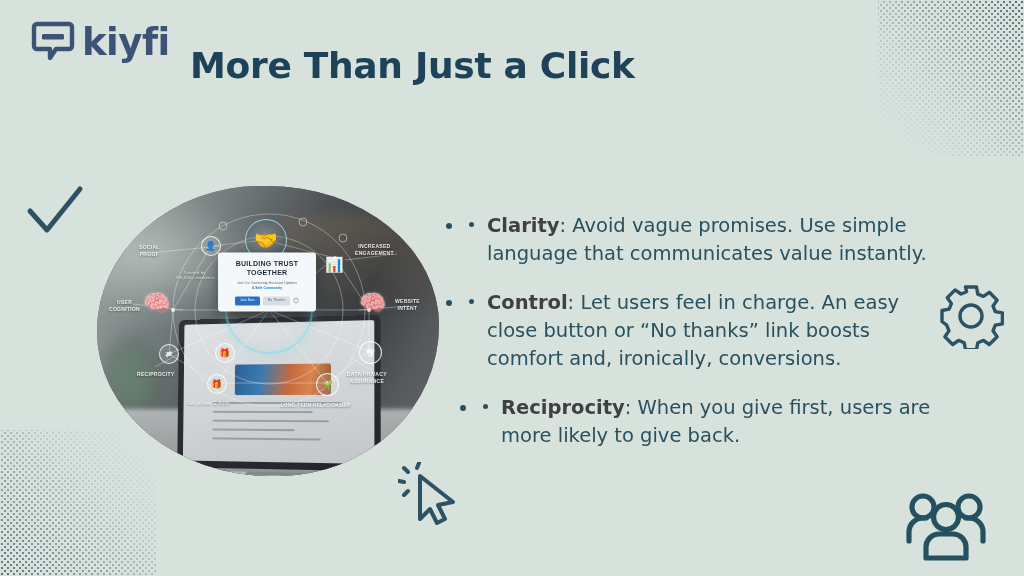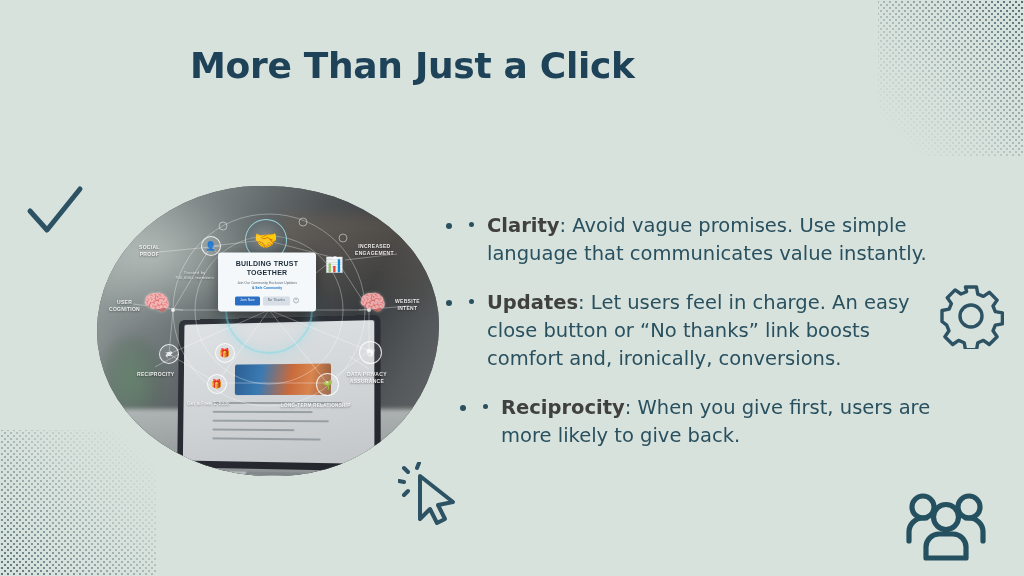--- a/index.html
+++ b/index.html
@@ -363,20 +363,29 @@
   .deco-cursor { left: 398px; top: 462px; }
 </style>
 </head>
 <body>
 
 <div class="slide">
 
   <div class="halftone halftone-tr"></div>
   <div class="halftone halftone-bl"></div>
 
+  <div class="logo">
+    <span>
+      <svg class="logo-mark" width="44" height="42" viewBox="0 0 44 42" fill="none">
+        <path d="M6 3h32a3 3 0 0 1 3 3v19a3 3 0 0 1-3 3H25l-6 9v-9H6a3 3 0 0 1-3-3V6a3 3 0 0 1 3-3z" stroke="#3d5375" stroke-width="4.4" stroke-linejoin="round"></path>
+        <rect x="11" y="13" width="22" height="5.6" rx="1.4" fill="#3d5375"></rect>
+      </svg>
+    </span>
+    <span class="logo-text">kiyfi</span>
+  </div>
 
   <h1 class="headline">
     <span class="headline-line">More Than Just a Click</span>
   </h1>
 
   <div class="visual">
     <div class="photo"></div>
     <div class="plant"></div>
     <div class="desk"></div>
 
@@ -464,21 +473,21 @@
       <div class="net-label nl-website">WEBSITE
 INTENT</div>
       <div class="net-label nl-privacy">DATA PRIVACY
 ASSURANCE</div>
       <div class="net-label nl-longterm">LONG-TERM RELATIONSHIP</div>
     </div>
   </div>
 
   <ul class="bullets" id="bullet-list">
       <li class="bullet"><span class="dot"></span><b>Clarity</b><span>: </span><span>Avoid vague promises. Use simple language that communicates value instantly.</span></li>
-      <li class="bullet"><span class="dot"></span><b>Updates</b><span>: </span><span>Let users feel in charge. An easy close button or “No thanks” link boosts comfort and, ironically, conversions.</span></li>
+      <li class="bullet"><span class="dot"></span><b>Control</b><span>: </span><span>Let users feel in charge. An easy close button or “No thanks” link boosts comfort and, ironically, conversions.</span></li>
       <li class="bullet indent"><span class="dot"></span><b>Reciprocity</b><span>: </span><span>When you give first, users are more likely to give back.</span></li>
     </ul>
 
   <span class="deco deco-check">
     <svg width="60" height="57" viewBox="0 0 60 57" fill="none">
       <path d="M5 29 L22 48 L55 7" stroke="#2c5264" stroke-width="5" stroke-linecap="round" stroke-linejoin="round"></path>
     </svg>
   </span>
 
   <span class="deco deco-gear">

